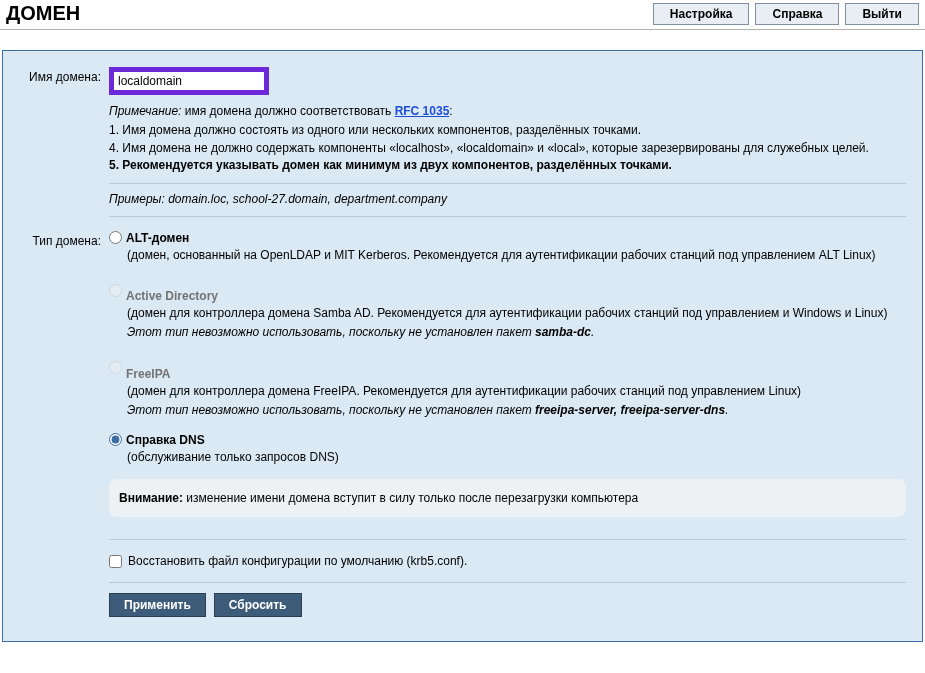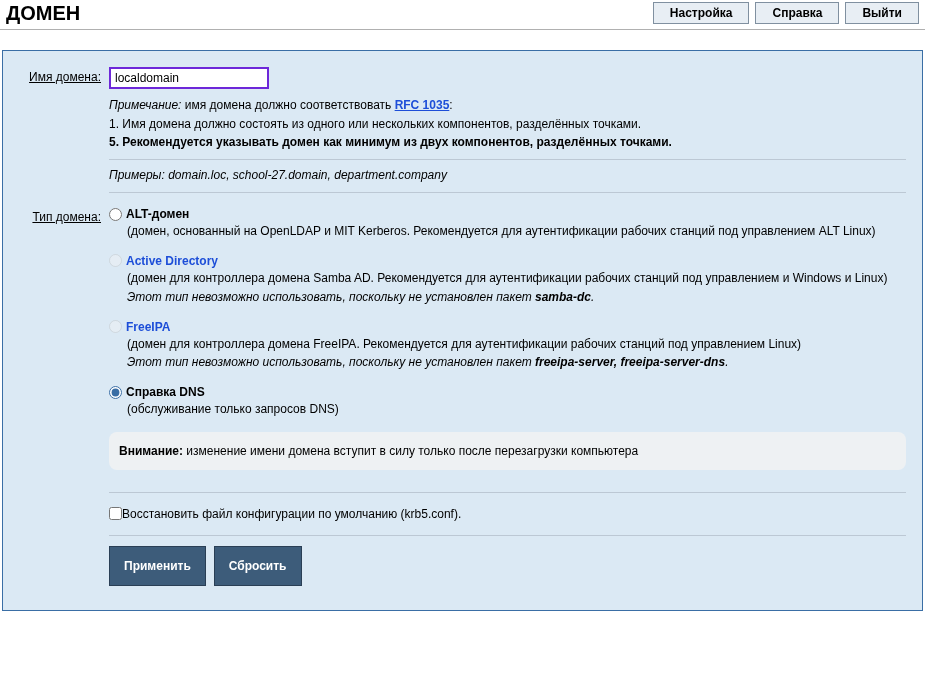--- a/index.html
+++ b/index.html
@@ -7,21 +7,21 @@
     margin: 0;
     font-family: Arial, Helvetica, sans-serif;
     font-size: 12px;
     color: #000;
     background: #fff;
     width: 925px;
   }
   .header {
     display: flex;
     justify-content: space-between;
-    align-items: flex-start;
+    align-items: flex-end;
     padding: 2px 6px 4px 6px;
     border-bottom: 1px solid #b0b0b0;
   }
   .header-title {
     font-size: 20px;
     font-weight: bold;
   }
   .header-buttons {
     display: flex;
     gap: 6px;
@@ -43,28 +43,27 @@
   .form-row {
     display: flex;
     align-items: flex-start;
     margin-bottom: 8px;
   }
   .form-label {
     width: 90px;
     text-align: right;
     padding-right: 8px;
     padding-top: 3px;
-    text-decoration: underline;
   }
   .form-content {
     flex: 1;
   }
   input[type="text"] {
     background: #fff;
-    border: 2px solid #6d28d9;
+    border: 5px solid #6d28d9;
     padding: 2px 4px;
     font-size: 12px;
     width: 160px;
   }
   .note {
     margin-top: 8px;
     line-height: 1.45;
   }
   .note em { font-style: italic; }
   a.rfc { color: #1d4ed8; text-decoration: underline; font-weight: bold; }
@@ -90,21 +89,22 @@
   }
   .radio-line {
     display: flex;
     align-items: center;
     gap: 4px;
   }
   .radio-line label {
     font-weight: bold;
   }
   .radio-line.disabled label {
-    color: #1d4ed8;
+    color: #737373;
+    margin-top: 12px;
   }
   .radio-desc {
     margin-left: 18px;
     margin-top: 2px;
     line-height: 1.4;
   }
   .radio-warn {
     margin-left: 18px;
     margin-top: 2px;
     font-style: italic;
@@ -127,39 +127,40 @@
   }
   .attention-box b { font-weight: bold; }
   hr.divider {
     border: none;
     border-top: 1px solid #bcc8d4;
     margin: 0 0 14px 0;
   }
   .checkbox-row {
     display: flex;
     align-items: center;
+    gap: 6px;
     margin-bottom: 14px;
   }
   input[type="checkbox"] {
     width: 13px;
     height: 13px;
     margin: 0;
     background: #fff;
   }
   .action-buttons {
     border-top: 1px solid #bcc8d4;
     padding-top: 10px;
     display: flex;
     gap: 8px;
   }
   .act-btn {
     background: #3d5c7a;
     color: #fff;
     border: 1px solid #2a3f55;
-    padding: 12px 14px;
+    padding: 4px 14px;
     font-size: 12px;
     font-weight: bold;
     cursor: pointer;
   }
 </style>
 </head>
 <body>
 
 <div class="header">
   <div class="header-title">ДОМЕН</div>
@@ -174,20 +175,21 @@
 
   <div class="form-row">
     <div class="form-label">Имя домена:</div>
     <div class="form-content">
       <input type="text" value="localdomain" style="">
       <div class="note">
         <em><span>Примечание:</span></em><span> имя домена должно соответствовать </span><a href="#" class="rfc">RFC 1035</a><span>:</span>
       </div>
       <div class="rules-list">
         <div>1. Имя домена должно состоять из одного или нескольких компонентов, разделённых точками.</div>
+        <div>4. Имя домена не должно содержать компоненты «localhost», «localdomain» и «local», которые зарезервированы для служебных целей.</div>
         <div class="bold">5. Рекомендуется указывать домен как минимум из двух компонентов, разделённых точками.</div>
       </div>
       <div class="examples-wrap">
         <div class="examples">
           <span>Примеры: </span><span>domain.loc, school-27.domain, department.company</span>
         </div>
       </div>
     </div>
   </div>
 

